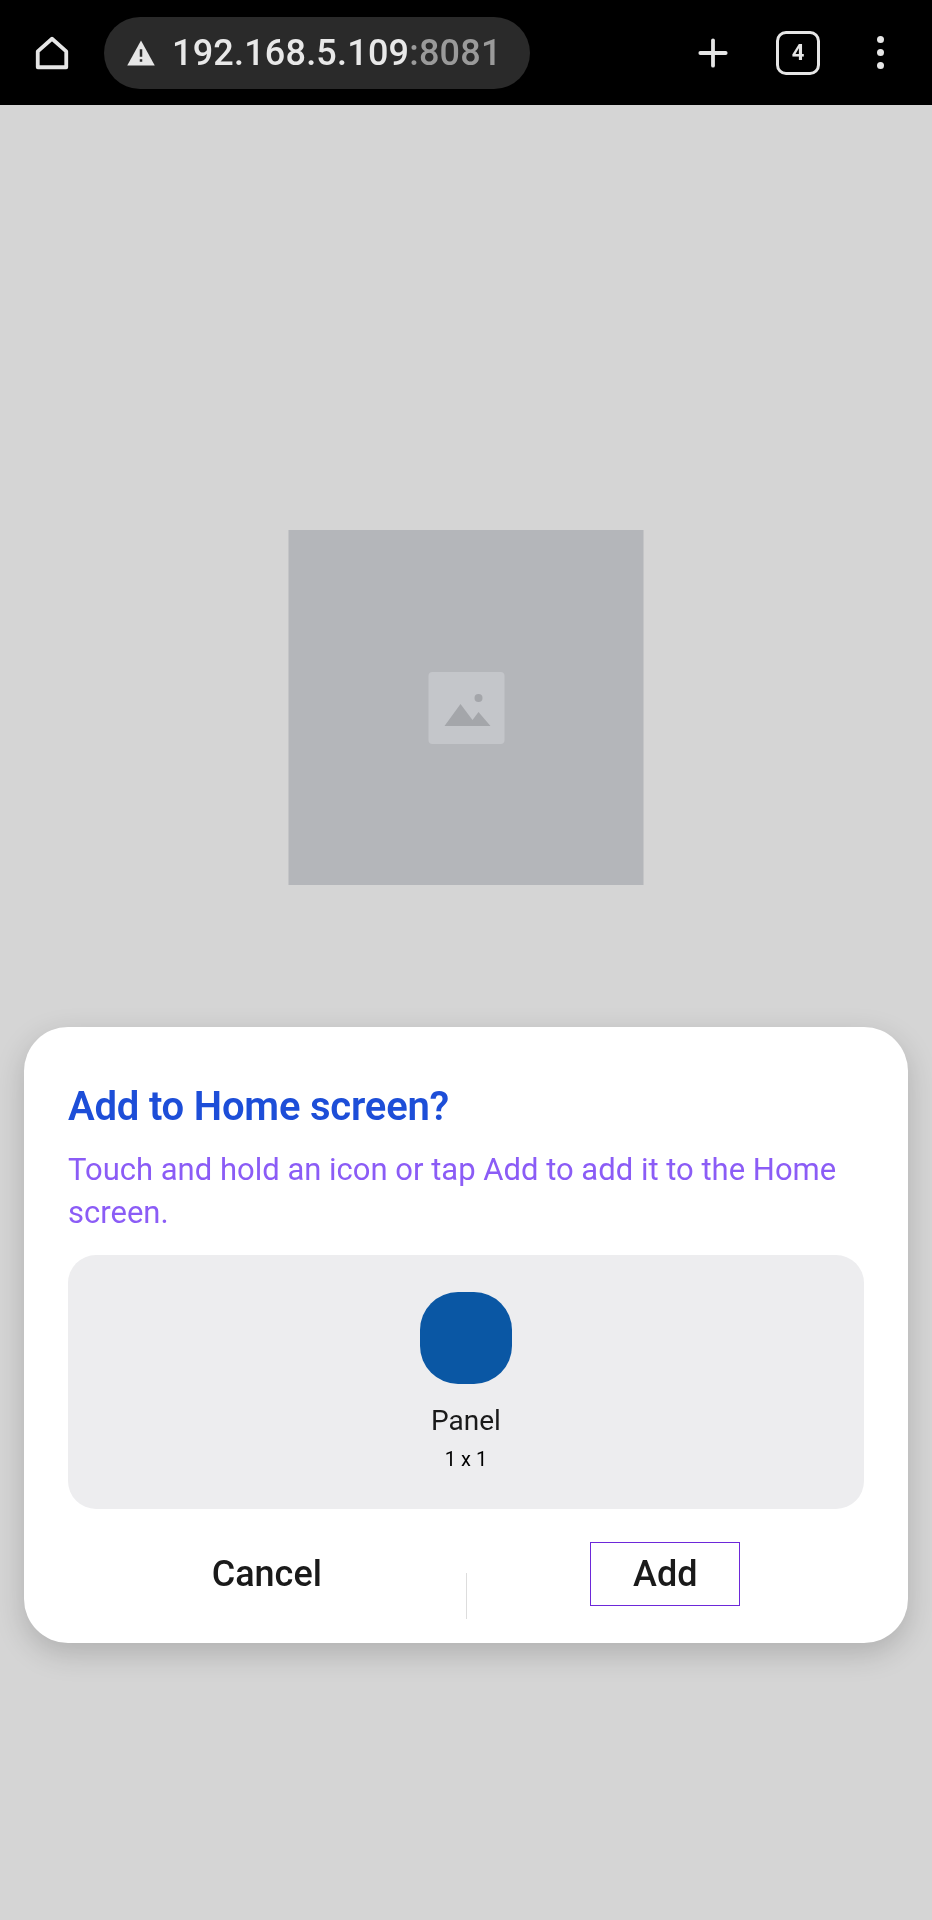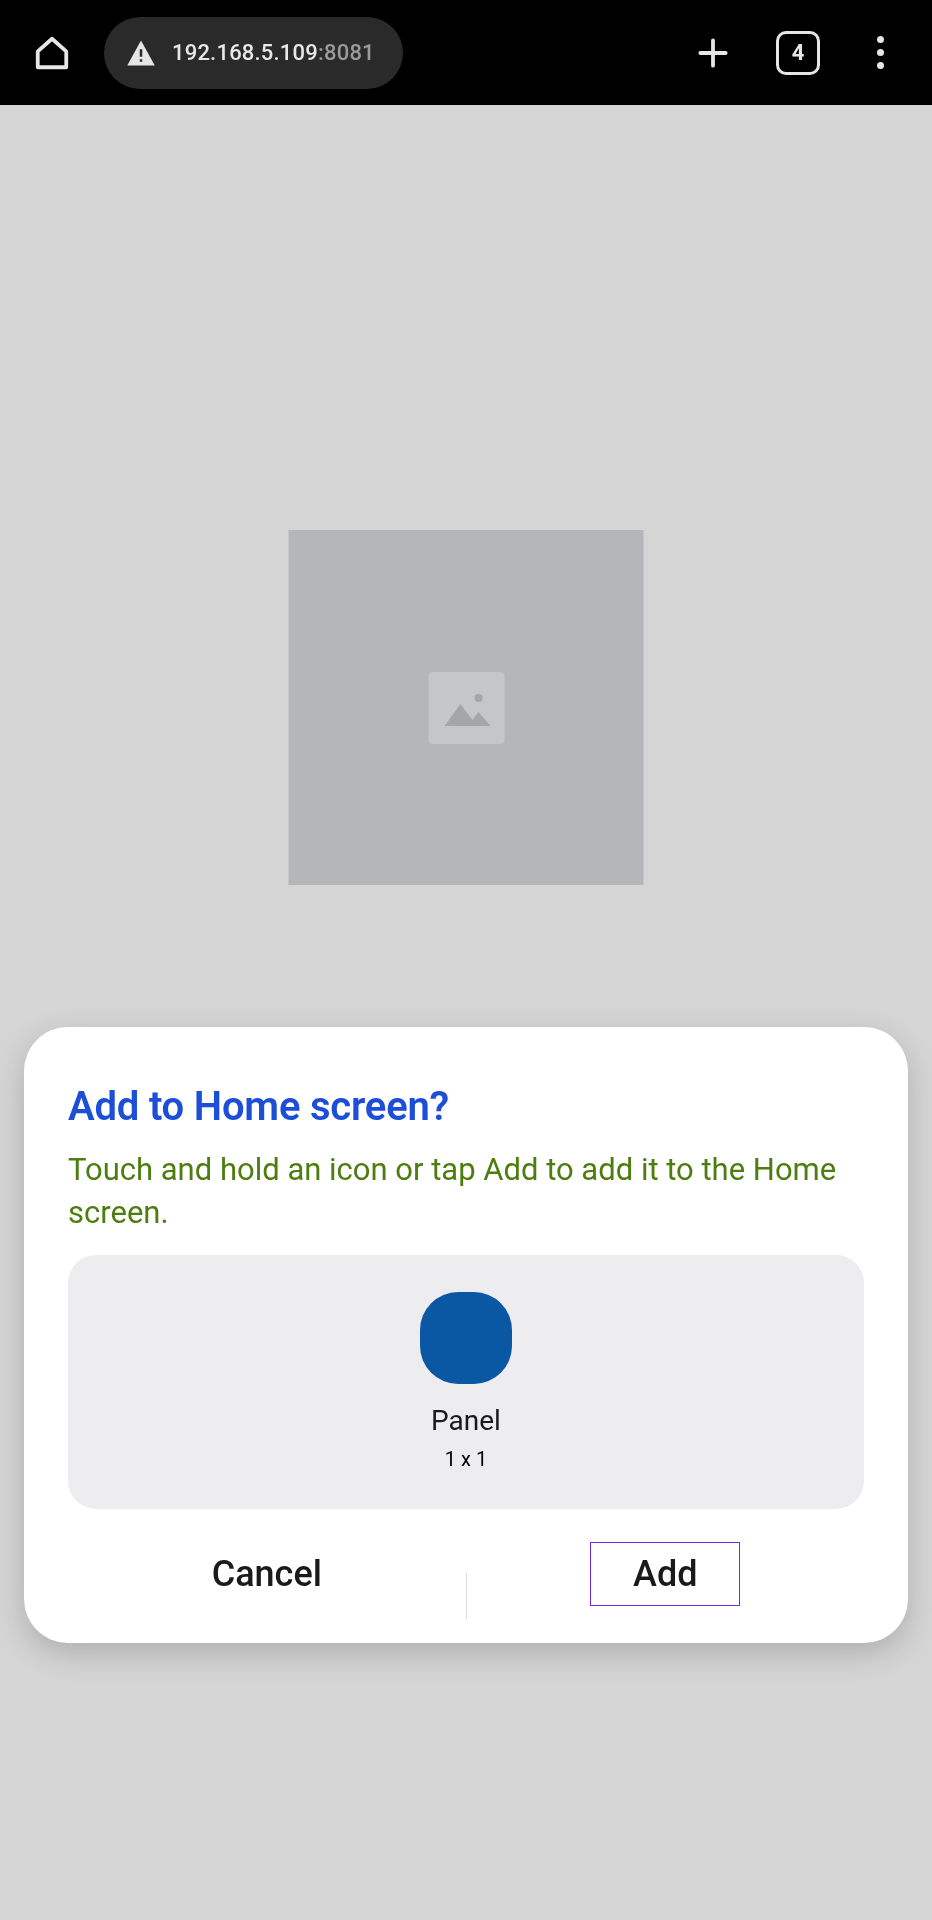--- a/index.html
+++ b/index.html
@@ -4,37 +4,37 @@
 <style>
   * { margin: 0; padding: 0; box-sizing: border-box; font-family: Roboto, -apple-system, BlinkMacSystemFont, "Segoe UI", Arial, sans-serif; }
   html, body { width: 932px; height: 1920px; overflow: hidden; background: #d5d5d5; }
 
   
   .topbar { position: absolute; top: 0; left: 0; right: 0; height: 105px; background: #000; display: flex; align-items: center; gap: 24px; padding: 0 16px; }
   .home-icon, .warn-icon, .plus-icon, .tabs-icon, .kebab-icon { color: #e6e6e6; display: flex; align-items: center; justify-content: center; }
   .home-icon { width: 56px; height: 56px; margin-left: 8px; }
   .addr-pill { background: #2a2a2a; border-radius: 48px; height: 72px; display: flex; align-items: center; gap: 16px; padding: 0 28px 0 22px; min-width: 0; }
   .warn-icon svg { display:block; }
-  .addr-text { font-size: 22px; font-weight: 500; letter-spacing: 0.2px; color: #e8e8e8; white-space: nowrap; }
+  .addr-text { font-size: 36px; font-weight: 500; letter-spacing: 0.2px; color: #e8e8e8; white-space: nowrap; }
   .addr-text .port { color: #9a9a9a; }
   .right-icons { margin-left: auto; display: flex; align-items: center; gap: 44px; padding-right: 20px; }
   .tabs-icon { position: relative; width: 44px; height: 44px; border: 3px solid #e6e6e6; border-radius: 10px; font-size: 22px; font-weight: 700; color: #e6e6e6; display:flex; align-items:center; justify-content:center; }
   .kebab-icon { display:flex; flex-direction:column; gap:6px; align-items:center; justify-content:center; width:32px; height:44px;}
   .kebab-icon span { width:7px; height:7px; border-radius:50%; background:#e6e6e6; display:block; }
 
   
   .page { position:absolute; top:105px; left:0; right:0; bottom:0; background:#d5d5d5; }
   .page-tile { position:absolute; top:425px; left:50%; transform:translateX(-50%); width:355px; height:355px; background:#b4b6ba; display:flex; align-items:center; justify-content:center; }
   .image-placeholder-icon { width:76px; height:72px; background:#c4c6ca; border-radius:4px; display:flex; align-items:center; justify-content:center; }
   .image-placeholder-icon svg { display:block; }
 
   
   .dialog { position:absolute; left:24px; right:24px; top:922px; height:616px; background:#fff; border-radius:44px; padding: 56px 44px 24px 44px; box-shadow: 0 10px 30px rgba(0,0,0,0.18); display:flex; flex-direction:column; }
   .dialog-title { font-size:40px; font-weight:600; color:#1d4ed8; margin-bottom:18px; letter-spacing:-0.2px;}
-  .dialog-desc { font-size:31px; line-height:1.4; color:#4d7c0f; margin-bottom:20px; }
+  .dialog-desc { font-size:31px; line-height:1.4; color:#8b5cf6; margin-bottom:20px; }
   .preview-box { background:#ededef; border-radius:28px; flex:1; display:flex; flex-direction:column; align-items:center; justify-content:center; gap:10px; margin-bottom:20px; }
   .app-icon { width:92px; height:92px; background:#0a57a4; border-radius:38px; margin-bottom:10px;}
   .preview-label { font-size:28px; color:#1a1a1a; }
   .preview-size { font-size:20px; color:#000000; }
   .dialog-buttons { display:flex; height:90px; align-items:flex-end; }
   .dialog-buttons .half { flex:1; display:flex; align-items:center; justify-content:center; font-size:36px; font-weight:500; color:#1a1a1a; height:100%; }
   .dialog-buttons .divider { width:1px; height:46px; background:#ddd; }
   .add-emph { border: 1px solid #6d28d9; padding: 10px 42px; }
 
 </style>

